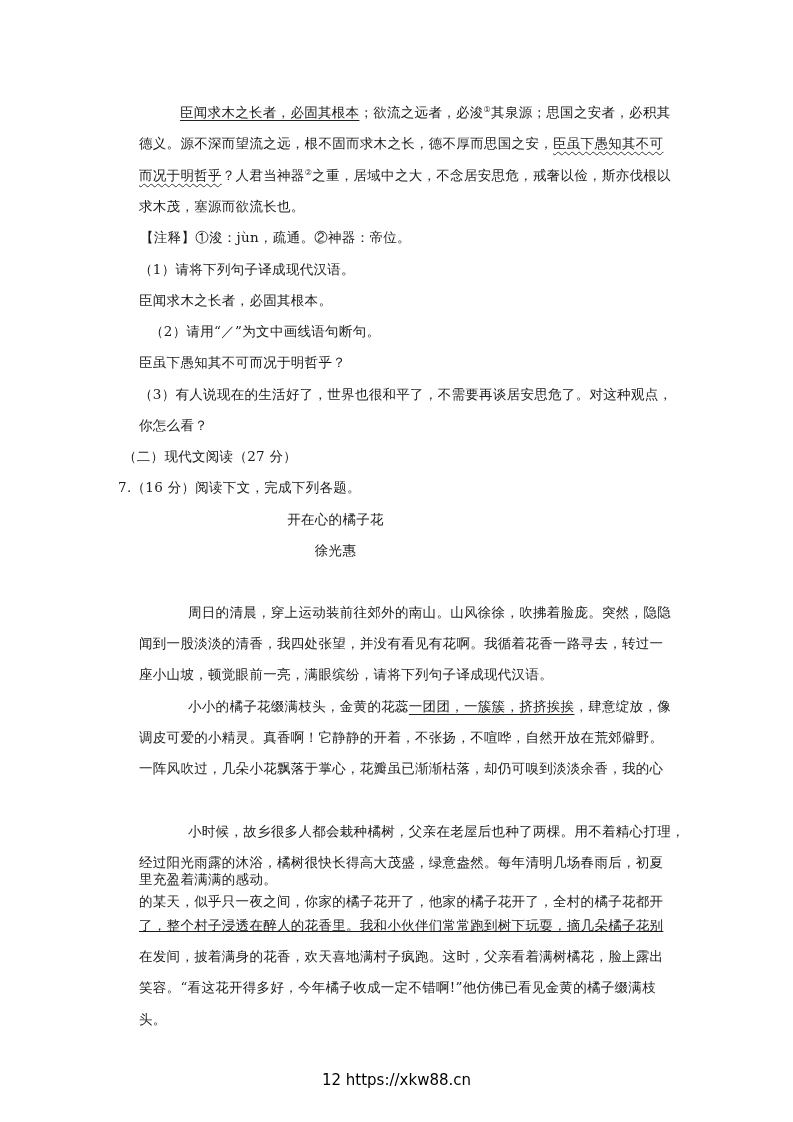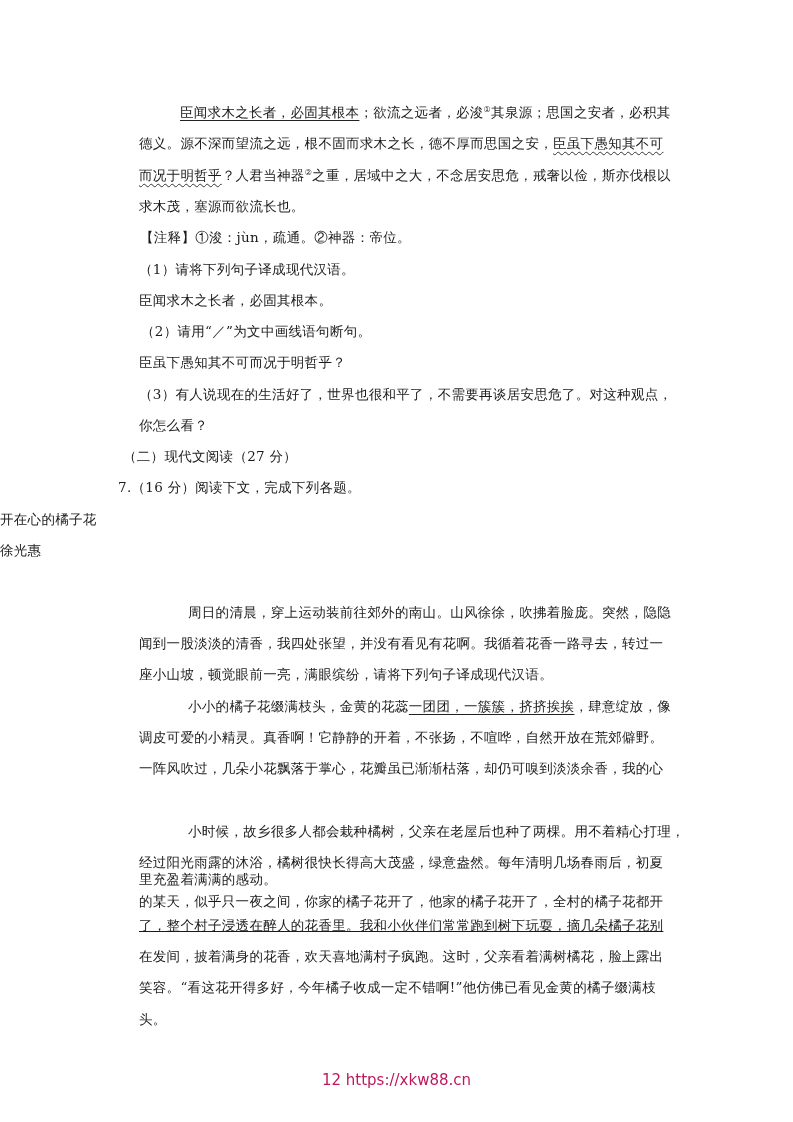--- a/index.html
+++ b/index.html
@@ -2,43 +2,43 @@
 <html><head>
 <meta charset="utf-8">
 <style>
   html, body { margin: 0; padding: 0; background: #ffffff; }
   body { width: 793px; height: 1122px; position: relative; overflow: hidden;
          font-family: "DejaVu Serif", "Liberation Serif", serif; color: #1a1a1a; }
   .line { position: absolute; font-size: 13.5px; line-height: 18px; white-space: nowrap; letter-spacing: 0.3px; }
   .u { text-decoration: underline; text-decoration-color: #222; text-underline-offset: 3px; }
   .w { text-decoration: underline wavy; text-decoration-color: #333; text-underline-offset: 3px; text-decoration-thickness: 1px; }
   .sup { font-size: 8px; vertical-align: super; line-height: 0; }
-  .center { left: 0; width: 671px; }
+  .center { left: 0; width: 671px; text-align: center; }
   .footer { position: absolute; left: 0; width: 793px; top: 1071px; text-align: center;
-            font-family: "DejaVu Sans", "Liberation Sans", sans-serif; font-size: 15px; color: #be185d; }
+            font-family: "DejaVu Sans", "Liberation Sans", sans-serif; font-size: 15px; color: #000000; }
 </style>
 </head>
 <body>
 
 <div class="line" style="top:103px;left:180px;">
   <span class="u">臣闻求木之长者，必固其根本</span><span>；欲流之远者，必浚</span><span class="sup">①</span><span>其泉源；思国之安者，必积其</span>
 </div>
 <div class="line" style="top:134px;left:139px;">
   <span>德义。源不深而望流之远，根不固而求木之长，德不厚而思国之安，</span><span class="w">臣虽下愚知其不可</span>
 </div>
 <div class="line" style="top:166px;left:139px;">
   <span class="w">而况于明哲乎</span><span>？人君当神器</span><span class="sup">②</span><span>之重，居域中之大，不念居安思危，戒奢以俭，斯亦伐根以</span>
 </div>
 <div class="line" style="top:197px;left:139px;">求木茂，塞源而欲流长也。</div>
 
 <div class="line" style="top:228px;left:140px;">【注释】①浚：jùn，疏通。②神器：帝位。</div>
 
 <div class="line" style="top:260px;left:139px;">（1）请将下列句子译成现代汉语。</div>
 <div class="line" style="top:291px;left:139px;">臣闻求木之长者，必固其根本。</div>
-<div class="line" style="top:322px;left:141px;">（2）请用“／”为文中画线语句断句。</div>
+<div class="line" style="top:322px;left:150px;">（2）请用“／”为文中画线语句断句。</div>
 <div class="line" style="top:353px;left:139px;">臣虽下愚知其不可而况于明哲乎？</div>
 <div class="line" style="top:385px;left:139px;">（3）有人说现在的生活好了，世界也很和平了，不需要再谈居安思危了。对这种观点，</div>
 <div class="line" style="top:416px;left:139px;">你怎么看？</div>
 
 <div class="line" style="top:447px;left:123px;">（二）现代文阅读（27 分）</div>
 <div class="line" style="top:478px;left:118px;">7.（16 分）阅读下文，完成下列各题。</div>
 
 <div class="line center" style="top:510px;">开在心的橘子花</div>
 <div class="line center" style="top:541px;">徐光惠</div>
 

